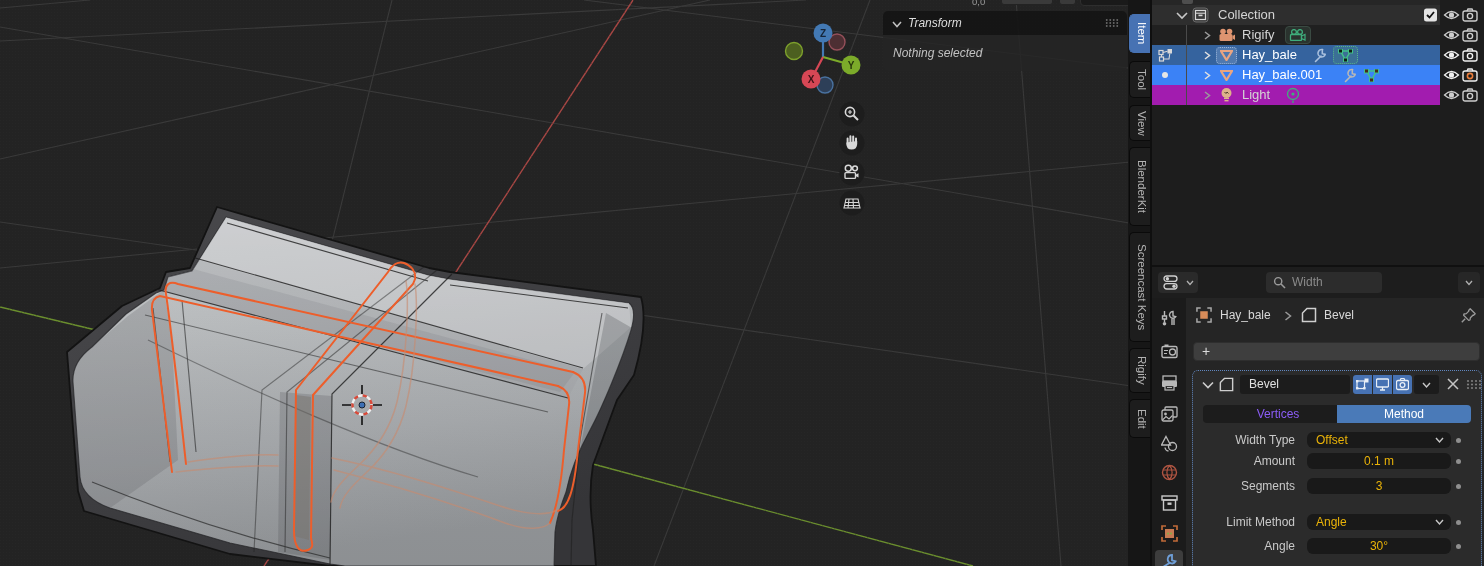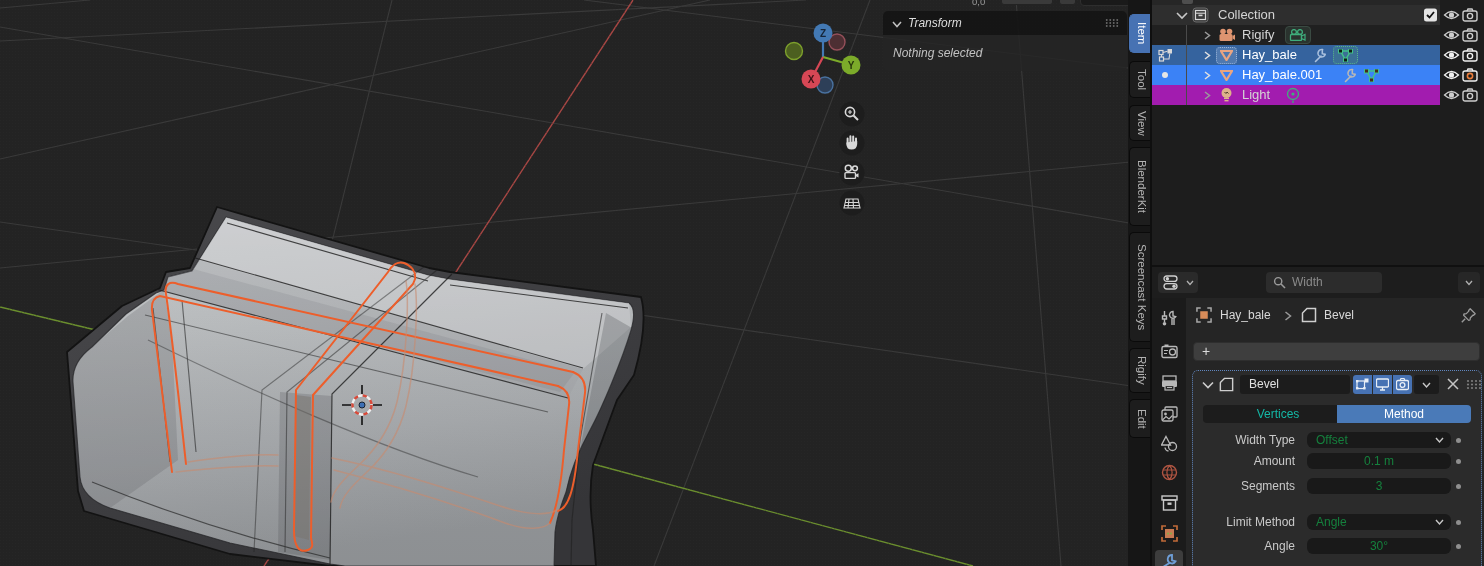--- a/index.html
+++ b/index.html
@@ -9,21 +9,21 @@
   .abs { position:absolute; }
   .tab { position:absolute; left:1px; width:23px; writing-mode:vertical-rl;
     background:#1d1d1d; color:#b4b4b4; font-size:11.5px; border:1px solid #0a0a0a;
     border-right:none; border-radius:5px 0 0 5px; text-align:center; line-height:21px; }
   .tab.active { background:#4772b3; color:#ffffff; border-color:#4772b3; }
   .row { position:absolute; left:0; width:288px; height:20px; font-size:13px;
     color:#d4d4d4; line-height:20px; }
   .erow { position:absolute; height:16px; line-height:16px; font-size:12px; }
   .lab { position:absolute; right:188px; color:#c9c9c9; font-size:12px; line-height:16px; }
   .fld { position:absolute; left:114px; width:144px; height:16px; background:#191919;
-    border-radius:6px; color:#15803d; font-size:12px; line-height:16px; text-align:center; }
+    border-radius:6px; color:#eab308; font-size:12px; line-height:16px; text-align:center; }
   .dot { position:absolute; left:263px; top:5.5px; width:5px; height:5px; border-radius:50%; background:#8f8f8f; }
 </style>
 </head>
 <body>
 <div id="root">
 
   <svg class="abs" style="left:0;top:0" width="1152" height="566" viewBox="0 0 1152 566">
     <defs>
       <linearGradient id="bodyg" x1="0" y1="0" x2="0.22" y2="1">
         <stop offset="0" stop-color="#cacdcf"></stop>
@@ -517,21 +517,21 @@
             <circle cx="6" cy="5.5" r="1.1"></circle>
             <circle cx="10" cy="5.5" r="1.1"></circle>
             <circle cx="14" cy="5.5" r="1.1"></circle>
             <circle cx="2" cy="9" r="1.1"></circle>
             <circle cx="6" cy="9" r="1.1"></circle>
             <circle cx="10" cy="9" r="1.1"></circle>
             <circle cx="14" cy="9" r="1.1"></circle>
           </g>
         </svg>
 
-      <div class="abs" style="left:10px;top:34px;width:150px;height:18px;background:#1c1c1c;border-radius:4px 0 0 4px;text-align:center;line-height:18px;color:#14b8a6;">Vertices</div>
+      <div class="abs" style="left:10px;top:34px;width:150px;height:18px;background:#1c1c1c;border-radius:4px 0 0 4px;text-align:center;line-height:18px;color:#8b5cf6;">Vertices</div>
       <div class="abs" style="left:144px;top:34px;width:134px;height:18px;background:#4a7ab8;border-radius:0 4px 4px 0;text-align:center;line-height:18px;color:#ffffff;">Method</div>
 
       <div class="erow" style="left:0;top:61px;width:290px;">
         <span class="lab">Width Type</span>
         <span class="fld" style="text-align:left;"><span style="margin-left:9px;">Offset</span>
           <svg style="position:absolute;right:7px;top:5px;" width="9" height="7" viewBox="0 0 9 7">
               <path d="M1,1 L4.5,5 L8,1" fill="none" stroke="#c8c8c8" stroke-width="1.4"></path>
             </svg>
         </span>
           <span class="dot"></span>

